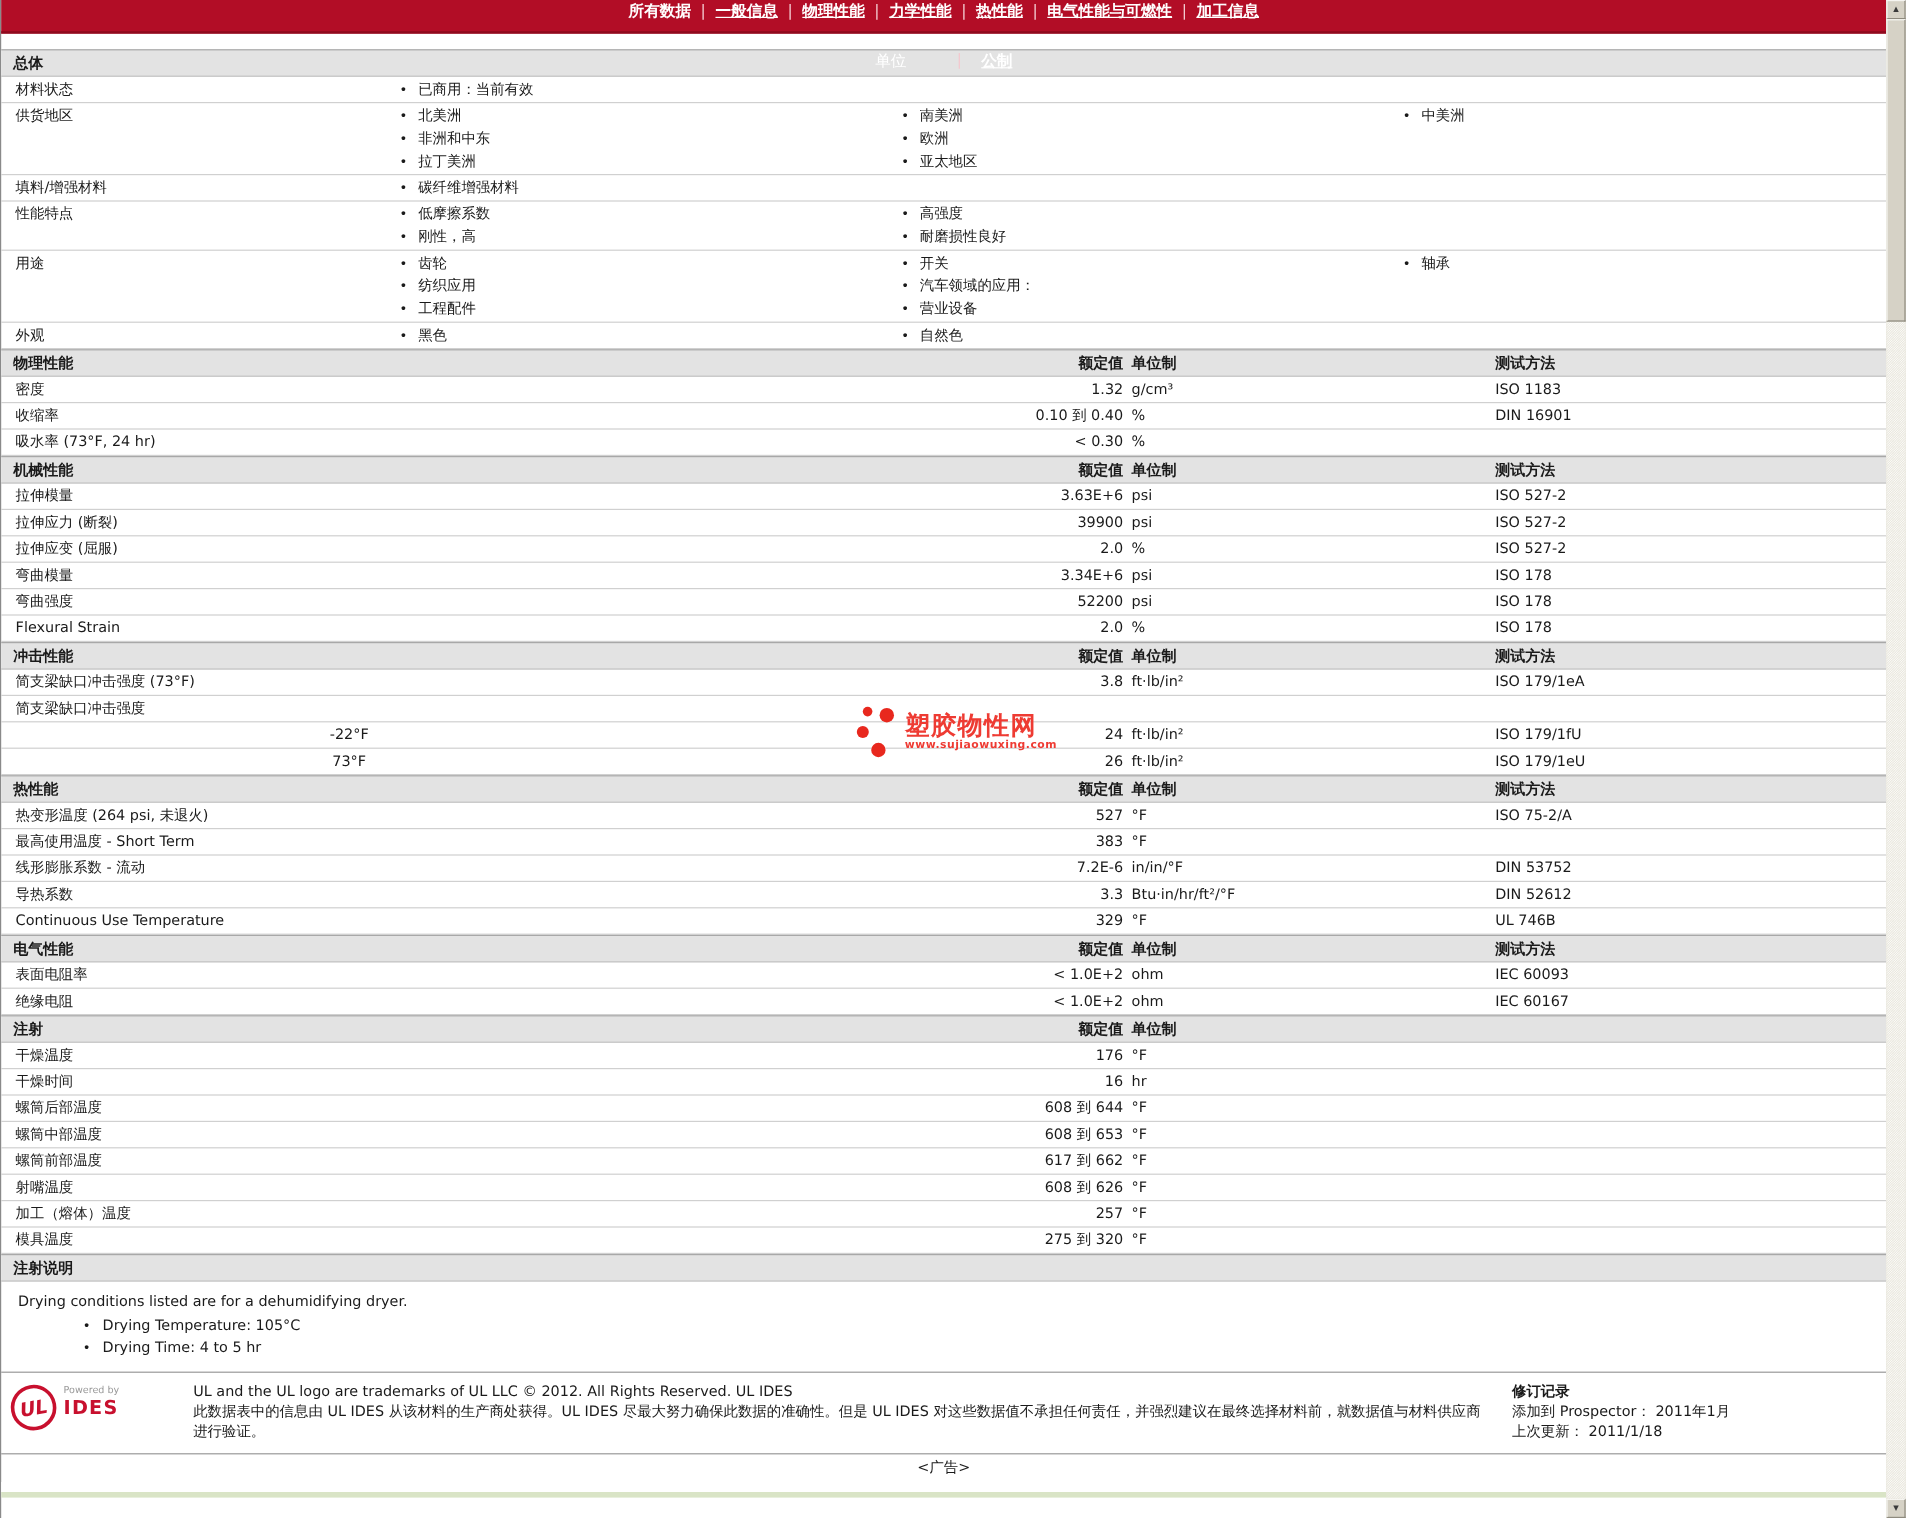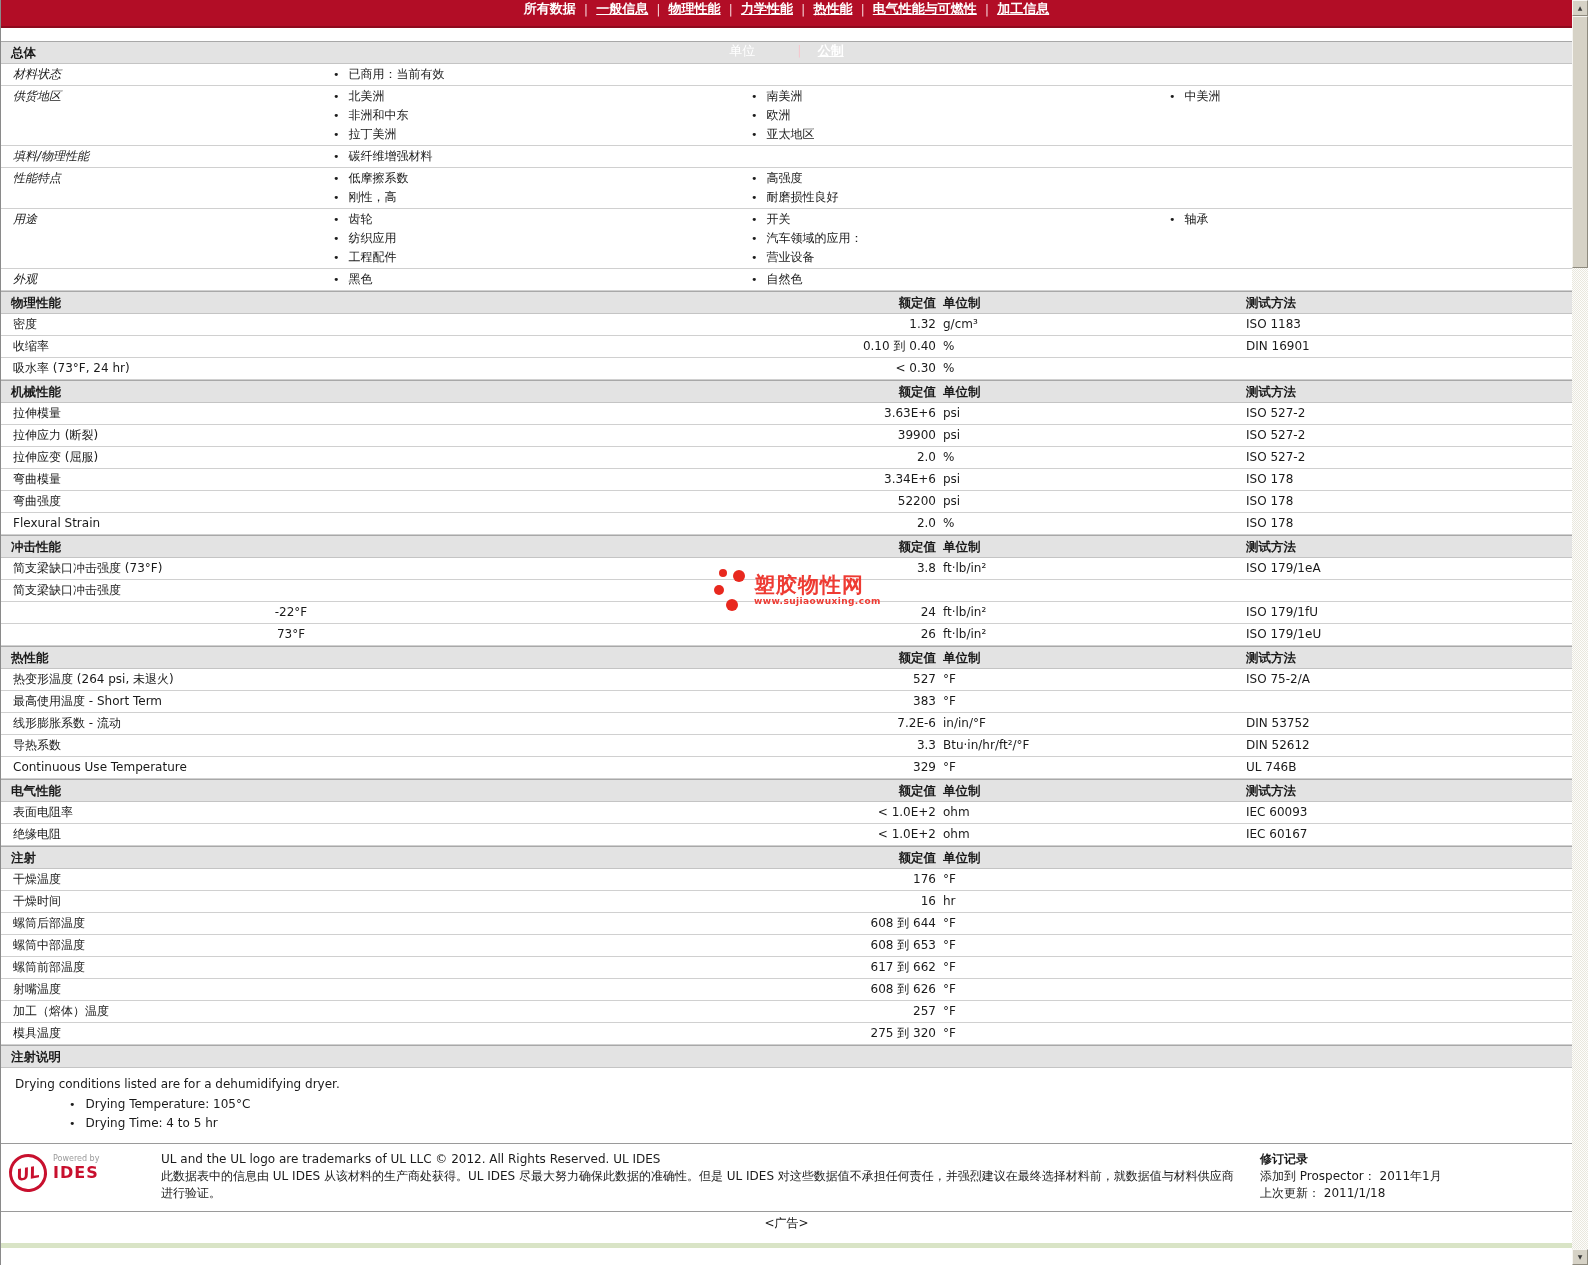--- a/index.html
+++ b/index.html
@@ -29,21 +29,21 @@
   .content { padding-top:13px; }
 
   
   .sec-bar {
     background:#E3E3E3; border-top:1px solid #A8A8A8; border-bottom:1px solid #C4C4C4;
     font-weight:bold; line-height:15px; padding:3px 0 3px 10px; font-size:12.5px;
   }
 
   
   .grow { display:grid; grid-template-columns:318px 418px 418px auto; border-bottom:1px solid #D0D0D0; padding:1px 0; }
-  .glabel { padding-left:12px; line-height:19px;font-style:italic; }
+  .glabel { padding-left:12px; line-height:19px; }
   .bullet-item { display:flex; align-items:flex-start; line-height:19px; }
   .bullet { margin-left:14px; margin-right:9px; font-size:11px; line-height:19px; }
 
   
   .sec-header { display:grid; grid-template-columns:558px 377px 306px auto;
     background:#E3E3E3; border-top:1px solid #A8A8A8; border-bottom:1px solid #C4C4C4;
     font-weight:bold; line-height:15px; padding:3px 0; font-size:12.5px; }
   .sec-header .sec-title { padding-left:10px; }
   .sec-header .h-value { text-align:right; }
   .sec-header .h-unit { padding-left:7px; }
@@ -56,21 +56,21 @@
   .p-unit { padding-left:7px; }
   .p-method { padding-left:4px; }
 
   
   .notes-body { padding:7px 0 9px; }
   .note-line { padding-left:14px; line-height:19.5px; }
   .note-bullet { display:flex; padding-left:68px; line-height:19.5px; }
   .note-bullet .bullet { margin-left:0; margin-right:10px; }
 
   
-  .watermark { position:absolute; left:712px; top:565px; display:flex; align-items:center; z-index:6; pointer-events:none; }
+  .watermark { position:absolute; left:712px; top:585px; display:flex; align-items:center; z-index:6; pointer-events:none; }
   .wm-text { color:#EE3B33; margin-left:4px; }
   .wm-name { font-size:21px; font-weight:bold; letter-spacing:1px; line-height:22px; }
   .wm-url { font-size:9px; letter-spacing:0.4px; font-weight:bold; }
 
   
   .footer { display:flex; border-top:1px solid #9a9a9a; padding:7px 12px 9px 8px; }
   .logo-block { display:flex; align-items:flex-start; width:152px; flex:none; padding-top:3px; }
   .ul-circle { width:38px; height:38px; border:3px solid #C8102E; border-radius:50%;
     color:#C8102E; font-weight:bold; font-style:italic; display:flex; align-items:center;
     justify-content:center; font-size:16px; transform:rotate(-10deg); flex:none; }
@@ -172,21 +172,21 @@
   </div>
           </div>
     <div class="gcol">
             <div class="bullet-item">
     <span class="bullet">•</span>
     <span class="btext">中美洲</span>
   </div>
           </div>
   </div>
         <div class="grow">
-    <div class="glabel">填料/物理性能</div>
+    <div class="glabel">填料/增强材料</div>
     <div class="gcol">
             <div class="bullet-item">
     <span class="bullet">•</span>
     <span class="btext">碳纤维增强材料</span>
   </div>
           </div>
     <div class="gcol"></div>
     <div class="gcol"></div>
   </div>
         <div class="grow">

